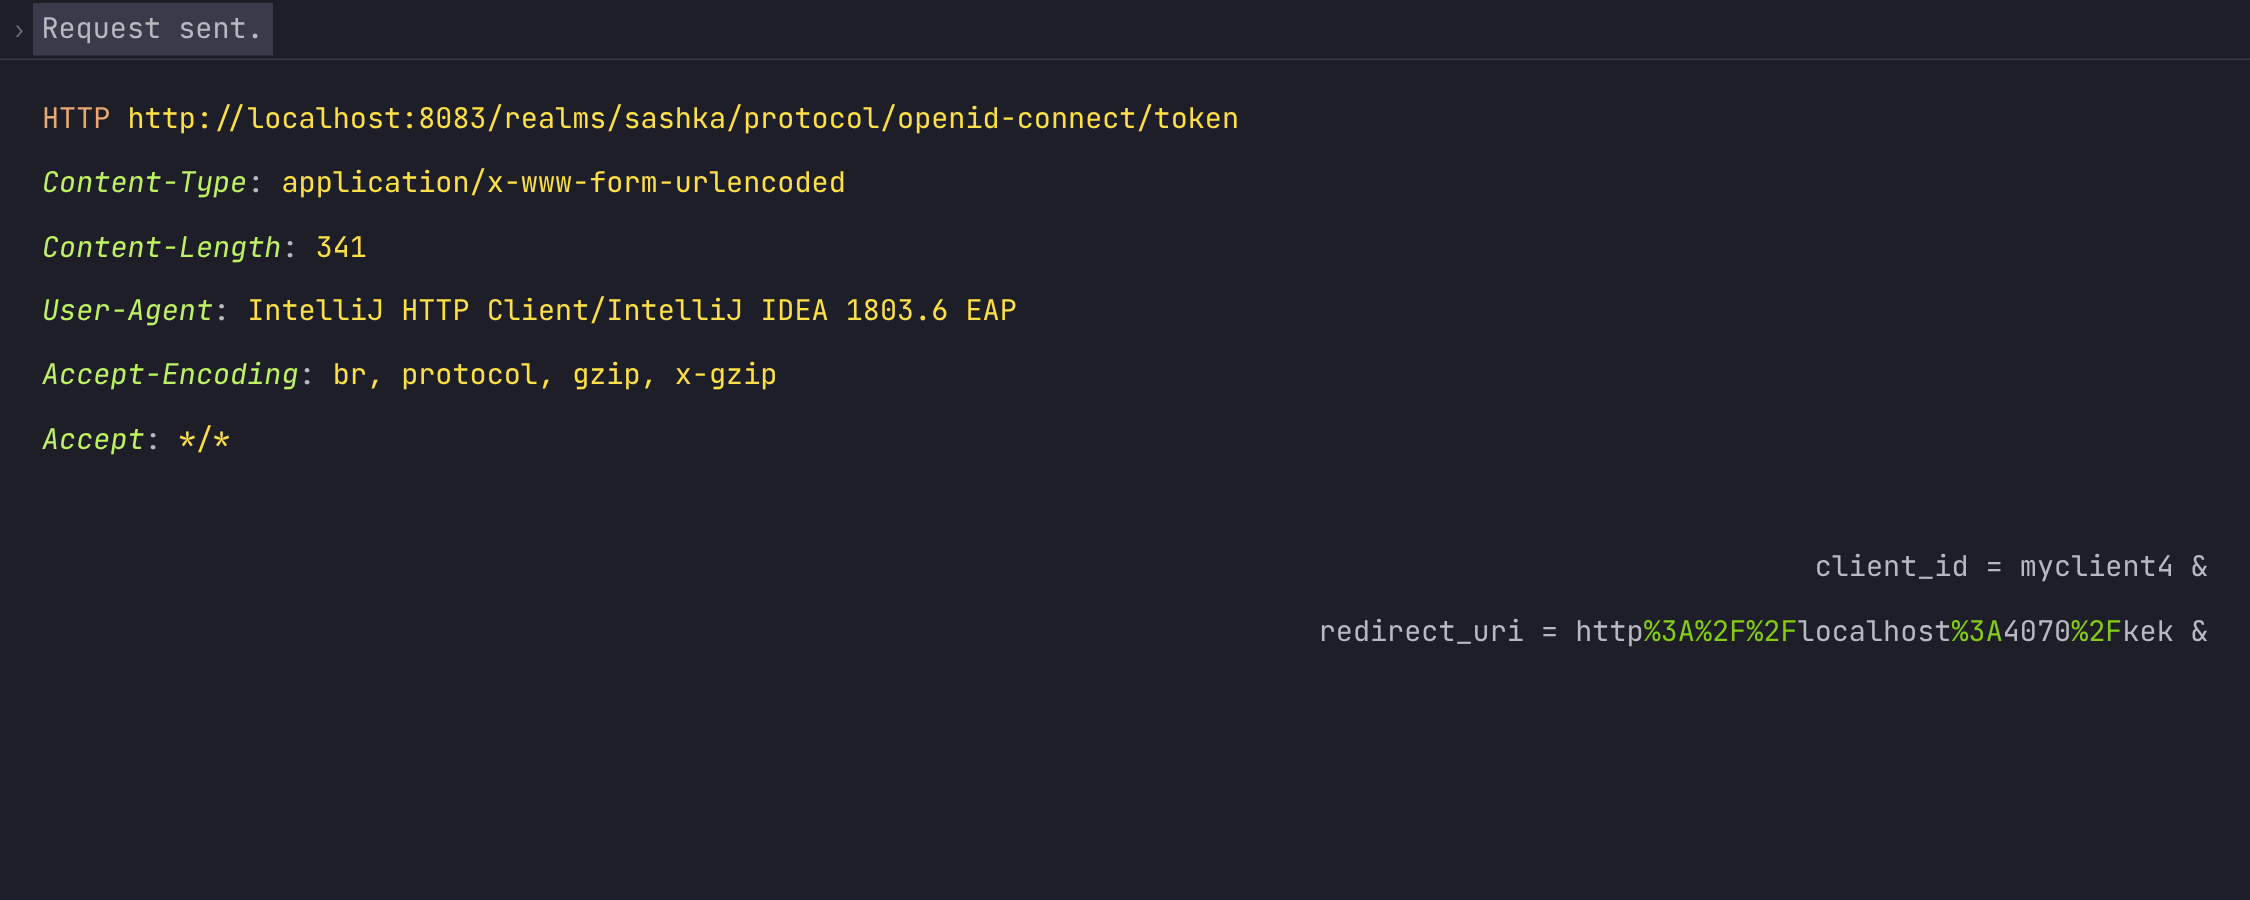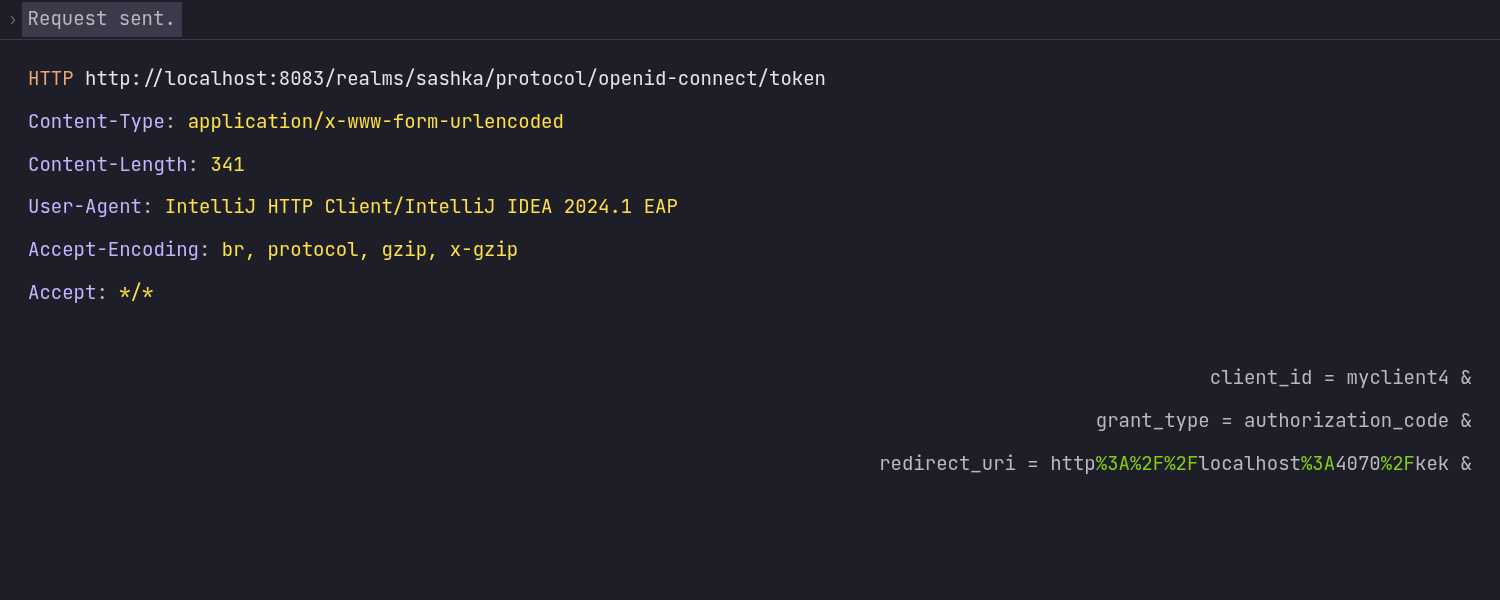--- a/index.html
+++ b/index.html
@@ -35,24 +35,25 @@
       padding: 2px 6px;
     }
     .content {
       padding: 18px 28px;
       line-height: 2.25;
     }
     .method {
       color: #e8a871;
     }
     .url {
-      color: #e5e5e5;
+      color: #fde047;
     }
     .header-name {
-      color: #c4b5fd;
+      color: #bef264;
+      font-style: italic;
       margin-top: 30px;
     }
     .header-sep {
       color: #b8b8c0;
     }
     .header-value {
       color: #fde047;
     }
     .param-line {
       color: #b8b8c0;
@@ -79,23 +80,22 @@
 
 <div class="content">
   <div class="line">
     <span class="method">HTTP</span>
     <span> </span>
     <span class="url">http://localhost:8083/realms/sashka/protocol/openid-connect/token</span>
   </div>
   <div id="headers-container">
       <div class="line"><span class="header-name">Content-Type</span><span class="header-sep">: </span><span class="header-value">application/x-www-form-urlencoded</span></div>
       <div class="line"><span class="header-name">Content-Length</span><span class="header-sep">: </span><span class="header-value">341</span></div>
-      <div class="line"><span class="header-name">User-Agent</span><span class="header-sep">: </span><span class="header-value">IntelliJ HTTP Client/IntelliJ IDEA 2024.1 EAP</span></div>
+      <div class="line"><span class="header-name">User-Agent</span><span class="header-sep">: </span><span class="header-value">IntelliJ HTTP Client/IntelliJ IDEA 1803.6 EAP</span></div>
       <div class="line"><span class="header-name">Accept-Encoding</span><span class="header-sep">: </span><span class="header-value">br, protocol, gzip, x-gzip</span></div>
       <div class="line"><span class="header-name">Accept</span><span class="header-sep">: </span><span class="header-value">*/*</span></div>
     </div>
   <div class="blank-line"></div>
   <div id="body-container">
       <div class="param-line"><span>client_id</span><span> = </span><span>myclient4</span><span> &amp;</span></div>
-      <div class="param-line"><span>grant_type</span><span> = </span><span>authorization_code</span><span> &amp;</span></div>
       <div class="param-line"><span>redirect_uri</span><span> = </span><span>http</span><span class="param-encoded">%3A%2F%2F</span><span>localhost</span><span class="param-encoded">%3A</span><span>4070</span><span class="param-encoded">%2F</span><span>kek</span><span> &amp;</span></div>
     </div>
 </div>
 
 </body></html>

